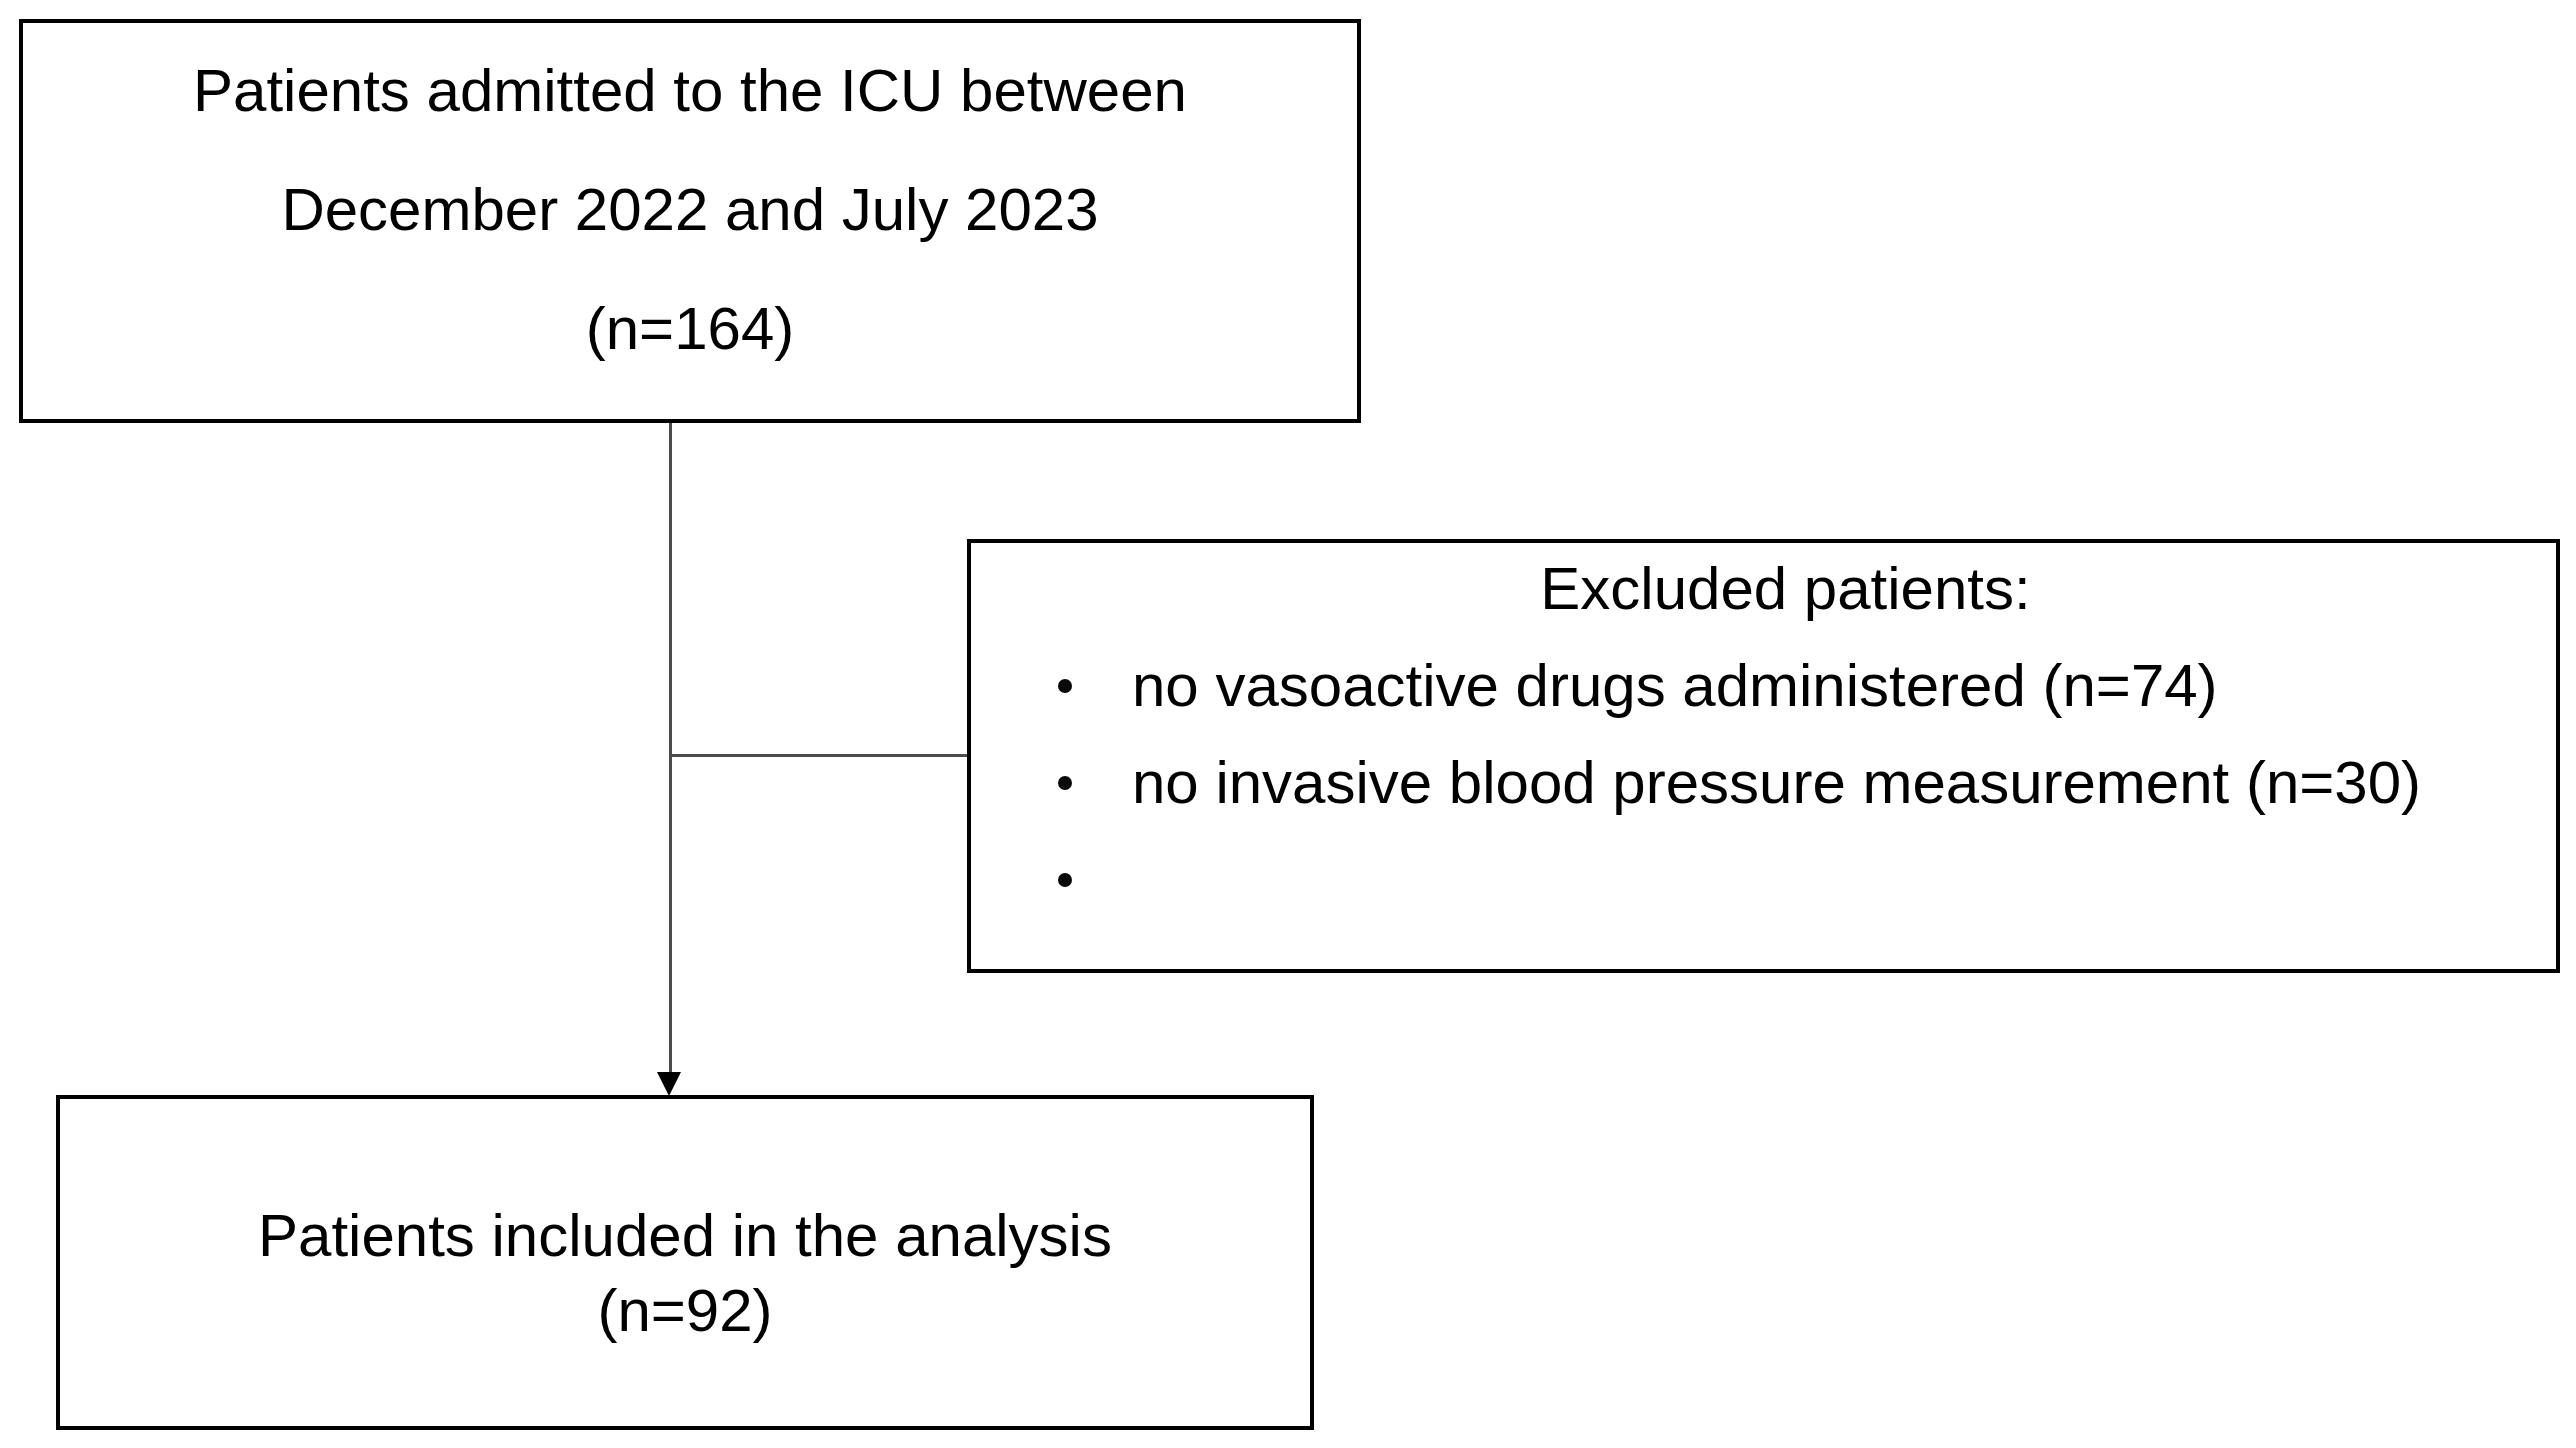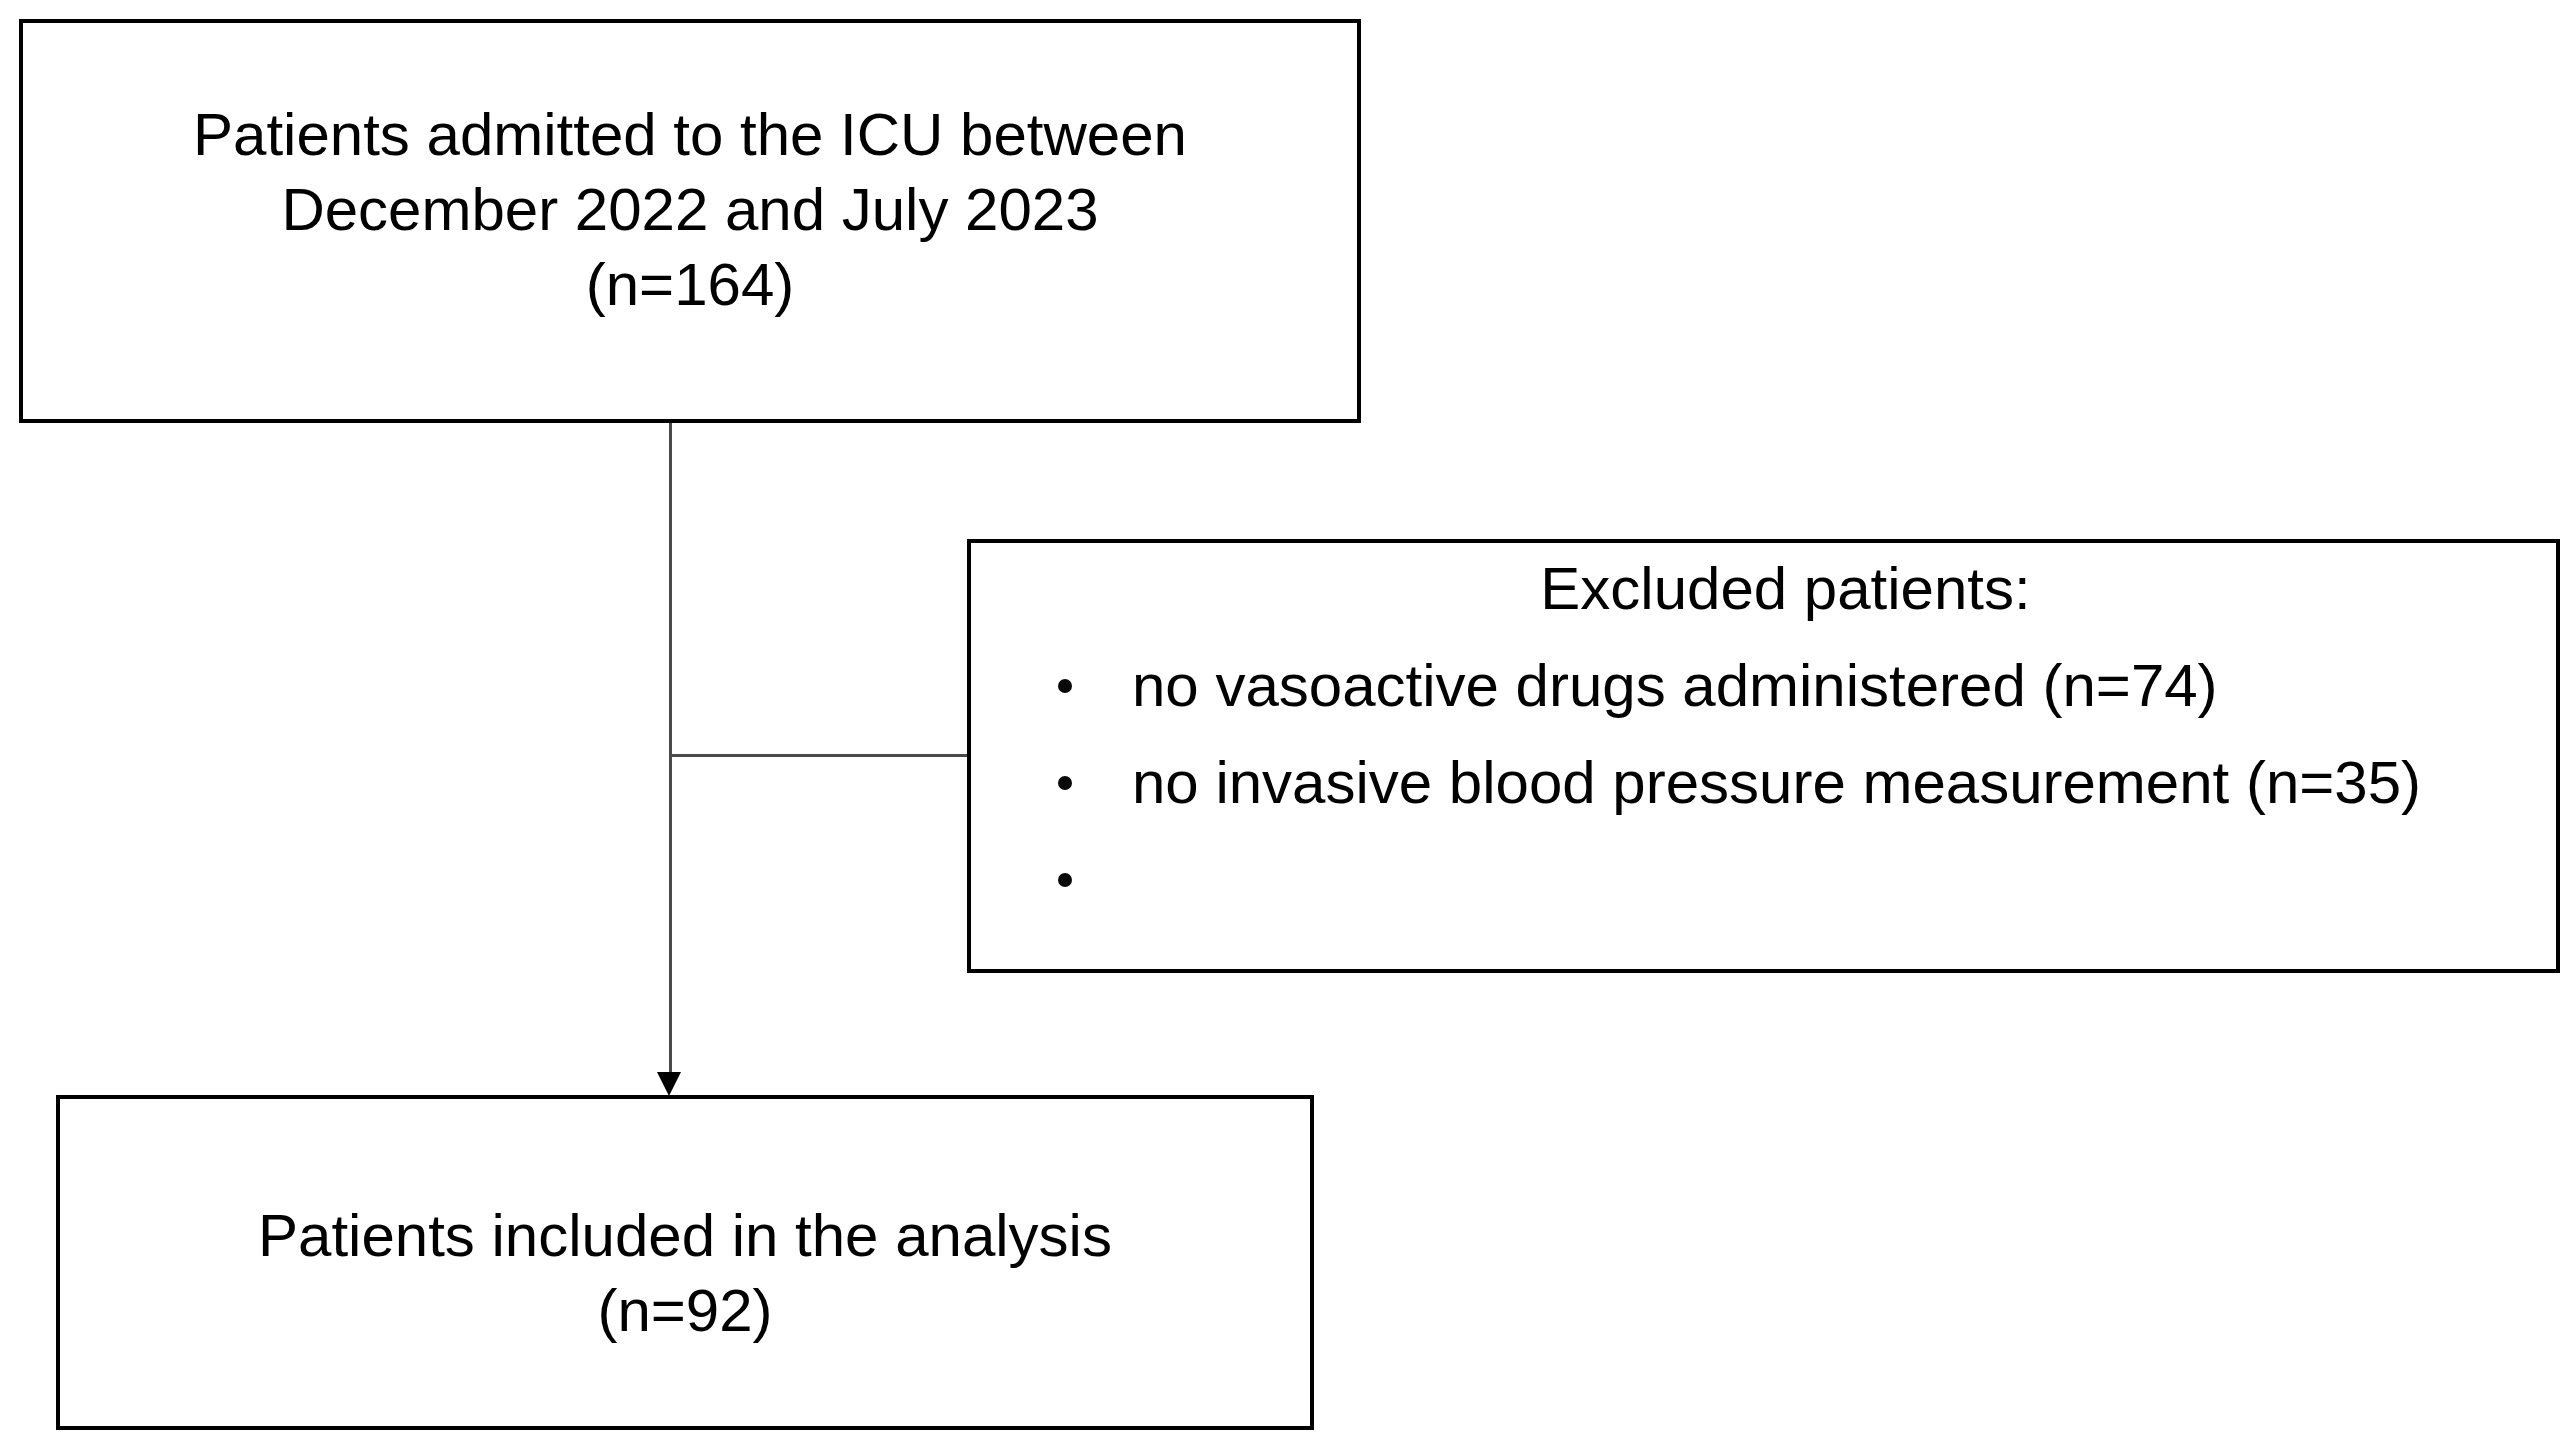--- a/index.html
+++ b/index.html
@@ -27,20 +27,21 @@
   .top-box {
     left: 19px;
     top: 19px;
     width: 1342px;
     height: 404px;
     display: flex;
     flex-direction: column;
     justify-content: center;
     text-align: center;
     padding-bottom: 23px;
+    gap: 44px;
   }
   .bottom-box {
     left: 56px;
     top: 1095px;
     width: 1258px;
     height: 335px;
     display: flex;
     flex-direction: column;
     justify-content: center;
     align-items: center;
@@ -119,21 +120,21 @@
   <div class="arrowhead"></div>
 
   <div class="box excluded-box">
     <div class="excl-title nowrap">Excluded patients:</div>
     <div class="bullet-row">
       <span class="dot"></span>
       <span class="nowrap">no vasoactive drugs administered (n=74)</span>
     </div>
     <div class="bullet-row">
       <span class="dot"></span>
-      <span class="nowrap">no invasive blood pressure measurement (n=35)</span>
+      <span class="nowrap">no invasive blood pressure measurement (n=30)</span>
     </div>
     <div class="bullet-row">
       <span class="dot"></span>
     </div>
   </div>
 
   <div class="box bottom-box">
     <div class="nowrap">Patients included in the analysis</div>
     <div class="nowrap">(n=92)</div>
   </div>

